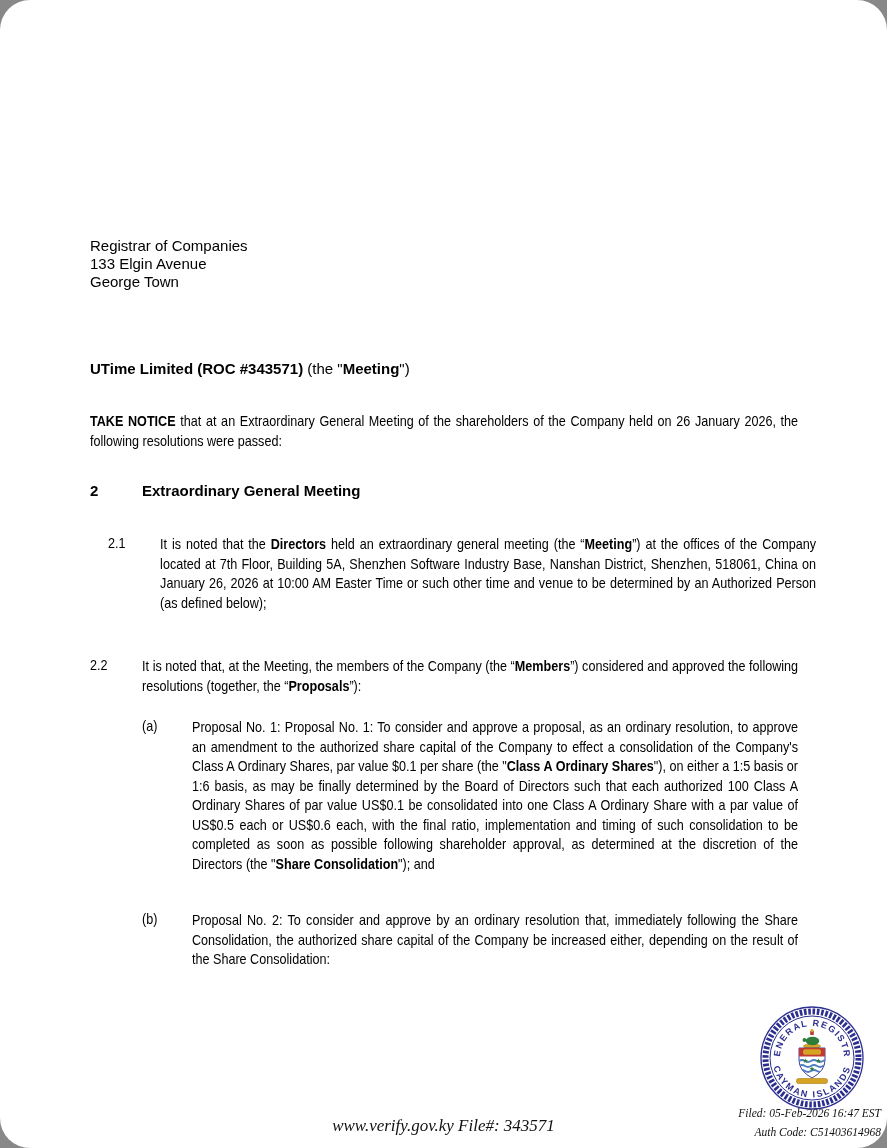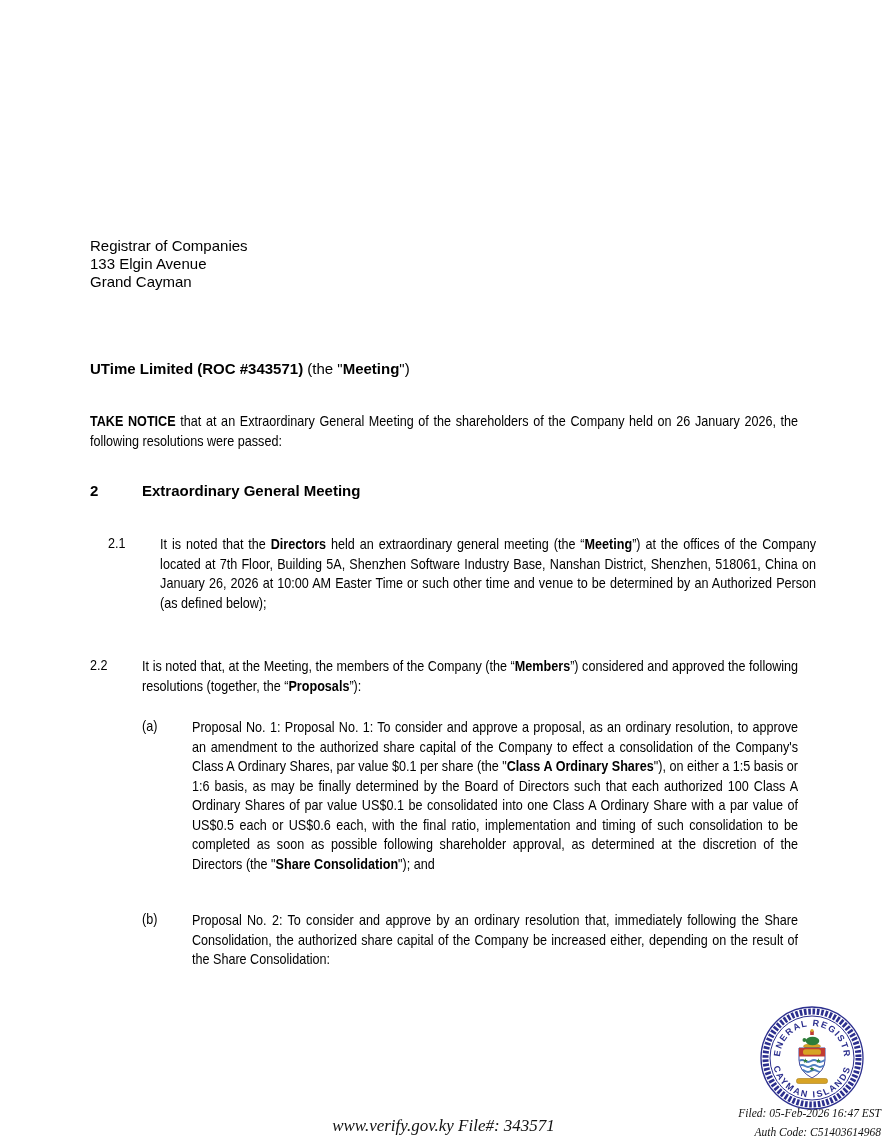--- a/index.html
+++ b/index.html
@@ -4,20 +4,21 @@
 <style>
   html,body { margin:0; padding:0; background:#888; }
   .page {
     position: relative;
     width: 887px; height: 1148px;
     margin: 0 auto;
     background: #ffffff;
     font-family: "Liberation Sans", sans-serif;
     color: #000;
     overflow: hidden;
+    border-radius: 30px;
   }
   .abs { position: absolute; }
   .b { font-weight: bold; }
 
   
   .address { left: 90px; top: 237px; font-size: 15px; line-height: 18px; }
 
   
   .subject { left: 90px; top: 359px; font-size: 15px; line-height: 19px; }
 
@@ -66,21 +67,21 @@
   }
 </style>
 </head>
 <body>
 
 <div class="page">
 
   <div class="abs address">
     <div>Registrar of Companies</div>
     <div>133 Elgin Avenue</div>
-    <div>Grand Cayman</div>
+    <div>George Town</div>
   </div>
 
   <div class="abs subject">
     <span class="b">UTime Limited (ROC #343571)</span><span> (the "</span><span class="b">Meeting</span><span>")</span>
   </div>
 
   <div class="abs take-notice">
     <div class="cond body-txt">
       <span class="b">TAKE NOTICE</span><span> that at an Extraordinary General Meeting of the shareholders of the Company held on 26 January 2026, the following resolutions were passed:</span>
     </div>

